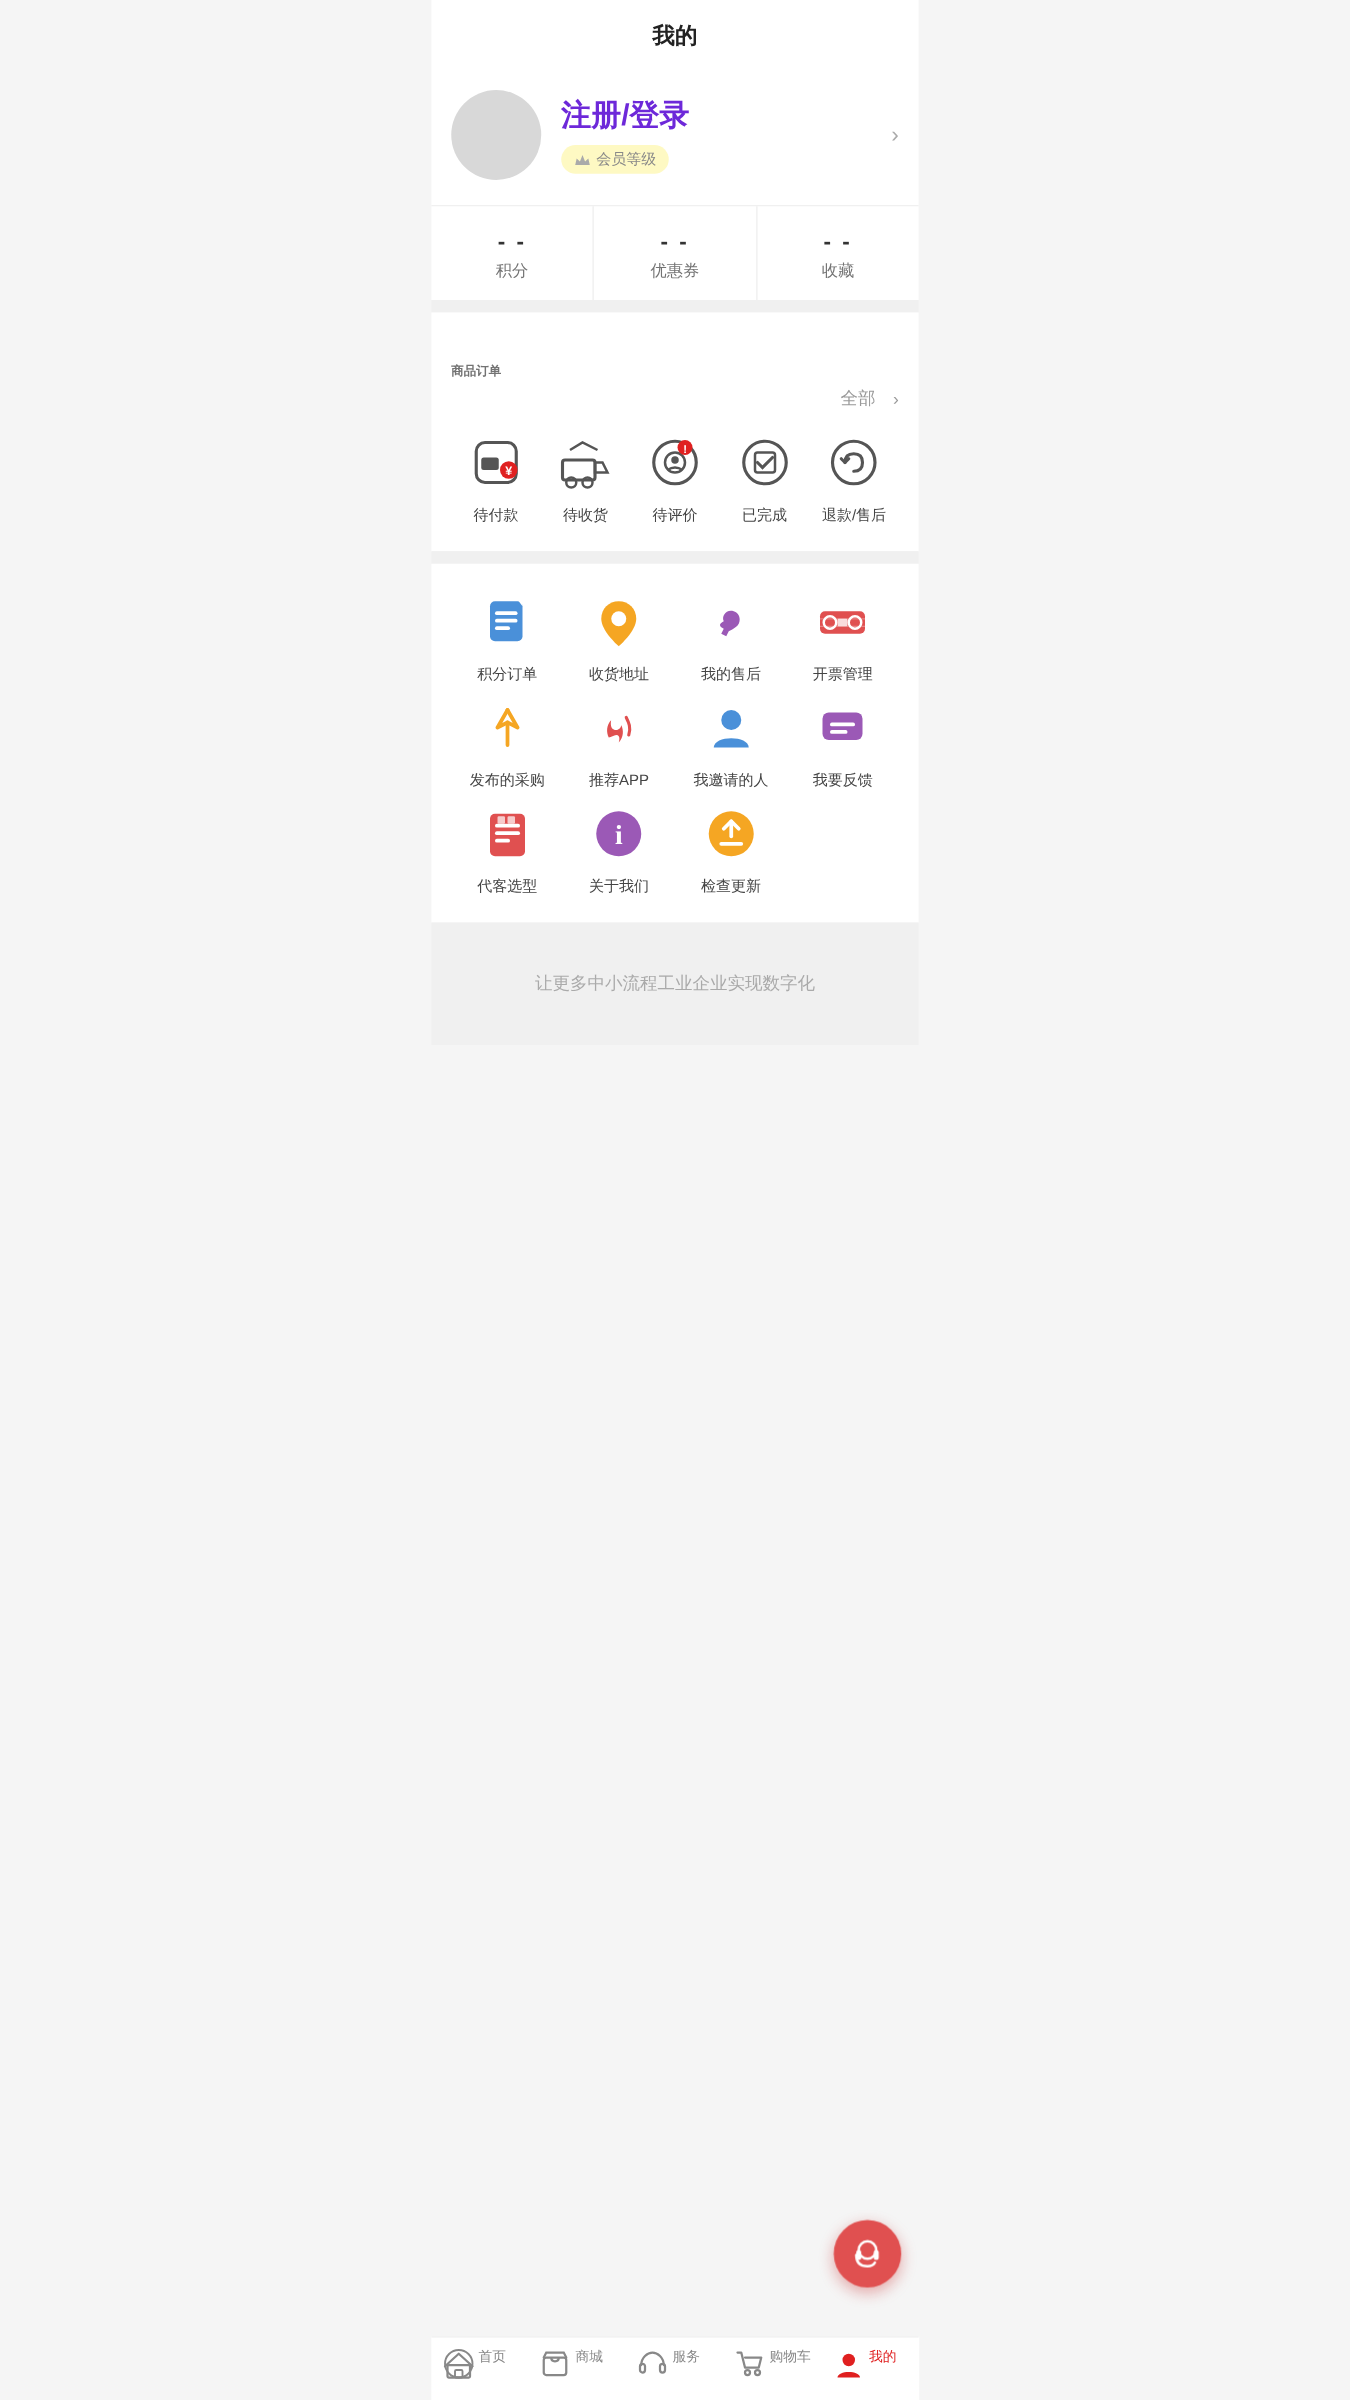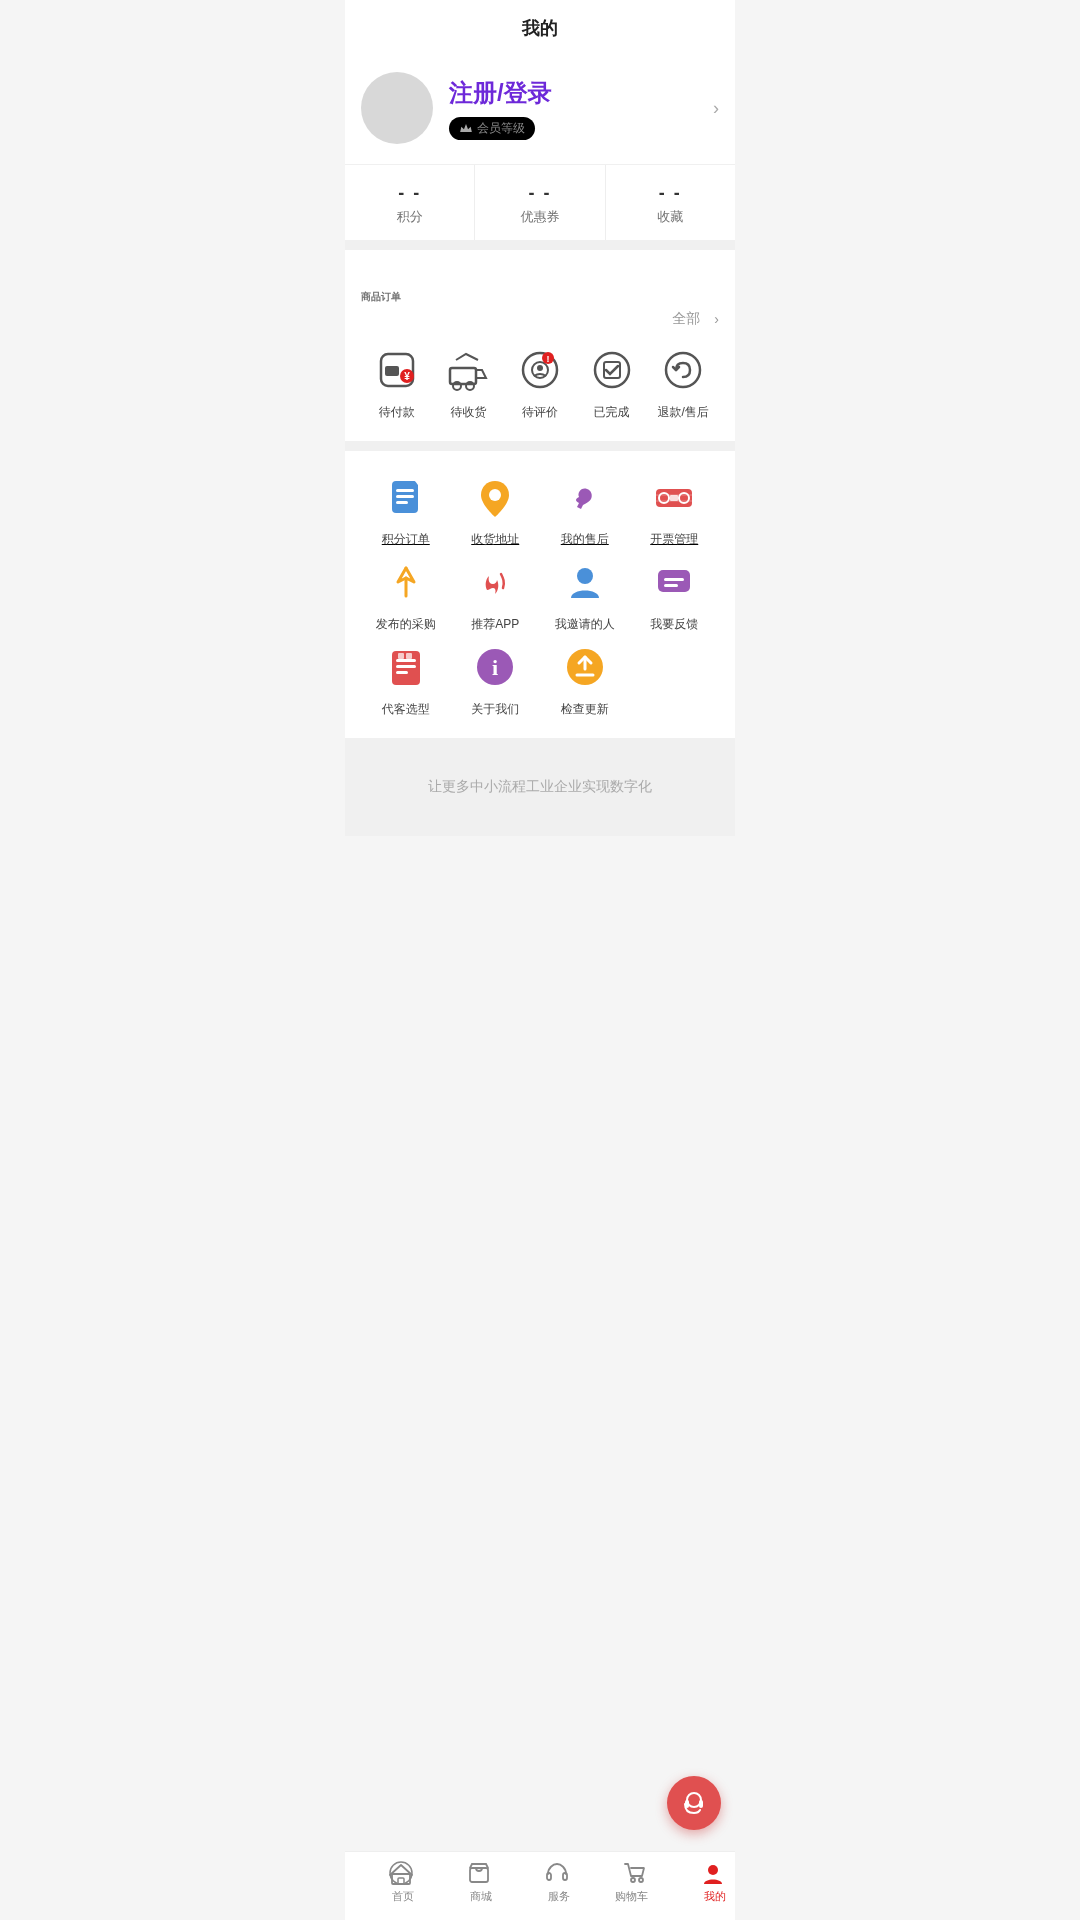--- a/index.html
+++ b/index.html
@@ -41,21 +41,21 @@
     }
     .profile-name {
       font-size: 24px;
       font-weight: 600;
       color: #6d28d9;
       margin-bottom: 8px;
     }
     .member-badge {
       display: inline-flex;
       align-items: center;
-      background: #000000;
+      background: #fef9c3;
       border-radius: 20px;
       padding: 3px 10px;
       font-size: 12px;
       color: #888;
       gap: 4px;
     }
     .profile-arrow {
       font-size: 18px;
       color: #aaa;
       position: absolute;
@@ -179,22 +179,21 @@
       width: 390px;
       background: #fff;
       border-top: 1px solid #eee;
       display: flex;
       justify-content: space-around;
       padding: 8px 0 16px;
       z-index: 100;
     }
     .nav-item {
       display: flex;
-      flex-direction: column;
-      align-items: flex-end;
+      align-items: flex-start;
       gap: 3px;
       min-width: 60px;
     }
     .nav-label {
       font-size: 11px;
       color: #888;
     }
     .nav-label.active {
       color: #e02020;
     }
@@ -338,21 +337,21 @@
       </div>
       <span class="order-icon-label">退款/售后</span>
     </div>
   </div>
 </div>
 
 <div class="divider-block"></div>
 
 <div class="services-section">
 
-  <div class="services-grid" style="margin-bottom:8px;text-decoration:underline;">
+  <div class="services-grid" style="margin-bottom:8px;">
 
     <div class="service-item">
       <div class="service-icon-wrap">
         <svg width="44" height="44" viewBox="0 0 44 44">
           <rect x="8" y="6" width="26" height="32" rx="4" fill="#4a90d9"></rect>
           <rect x="12" y="14" width="18" height="3" rx="1.5" fill="white"></rect>
           <rect x="12" y="20" width="18" height="3" rx="1.5" fill="white"></rect>
           <rect x="12" y="26" width="12" height="3" rx="1.5" fill="white"></rect>
           <polygon points="28,2 34,2 34,10 28,2" fill="white"></polygon>
         </svg>

